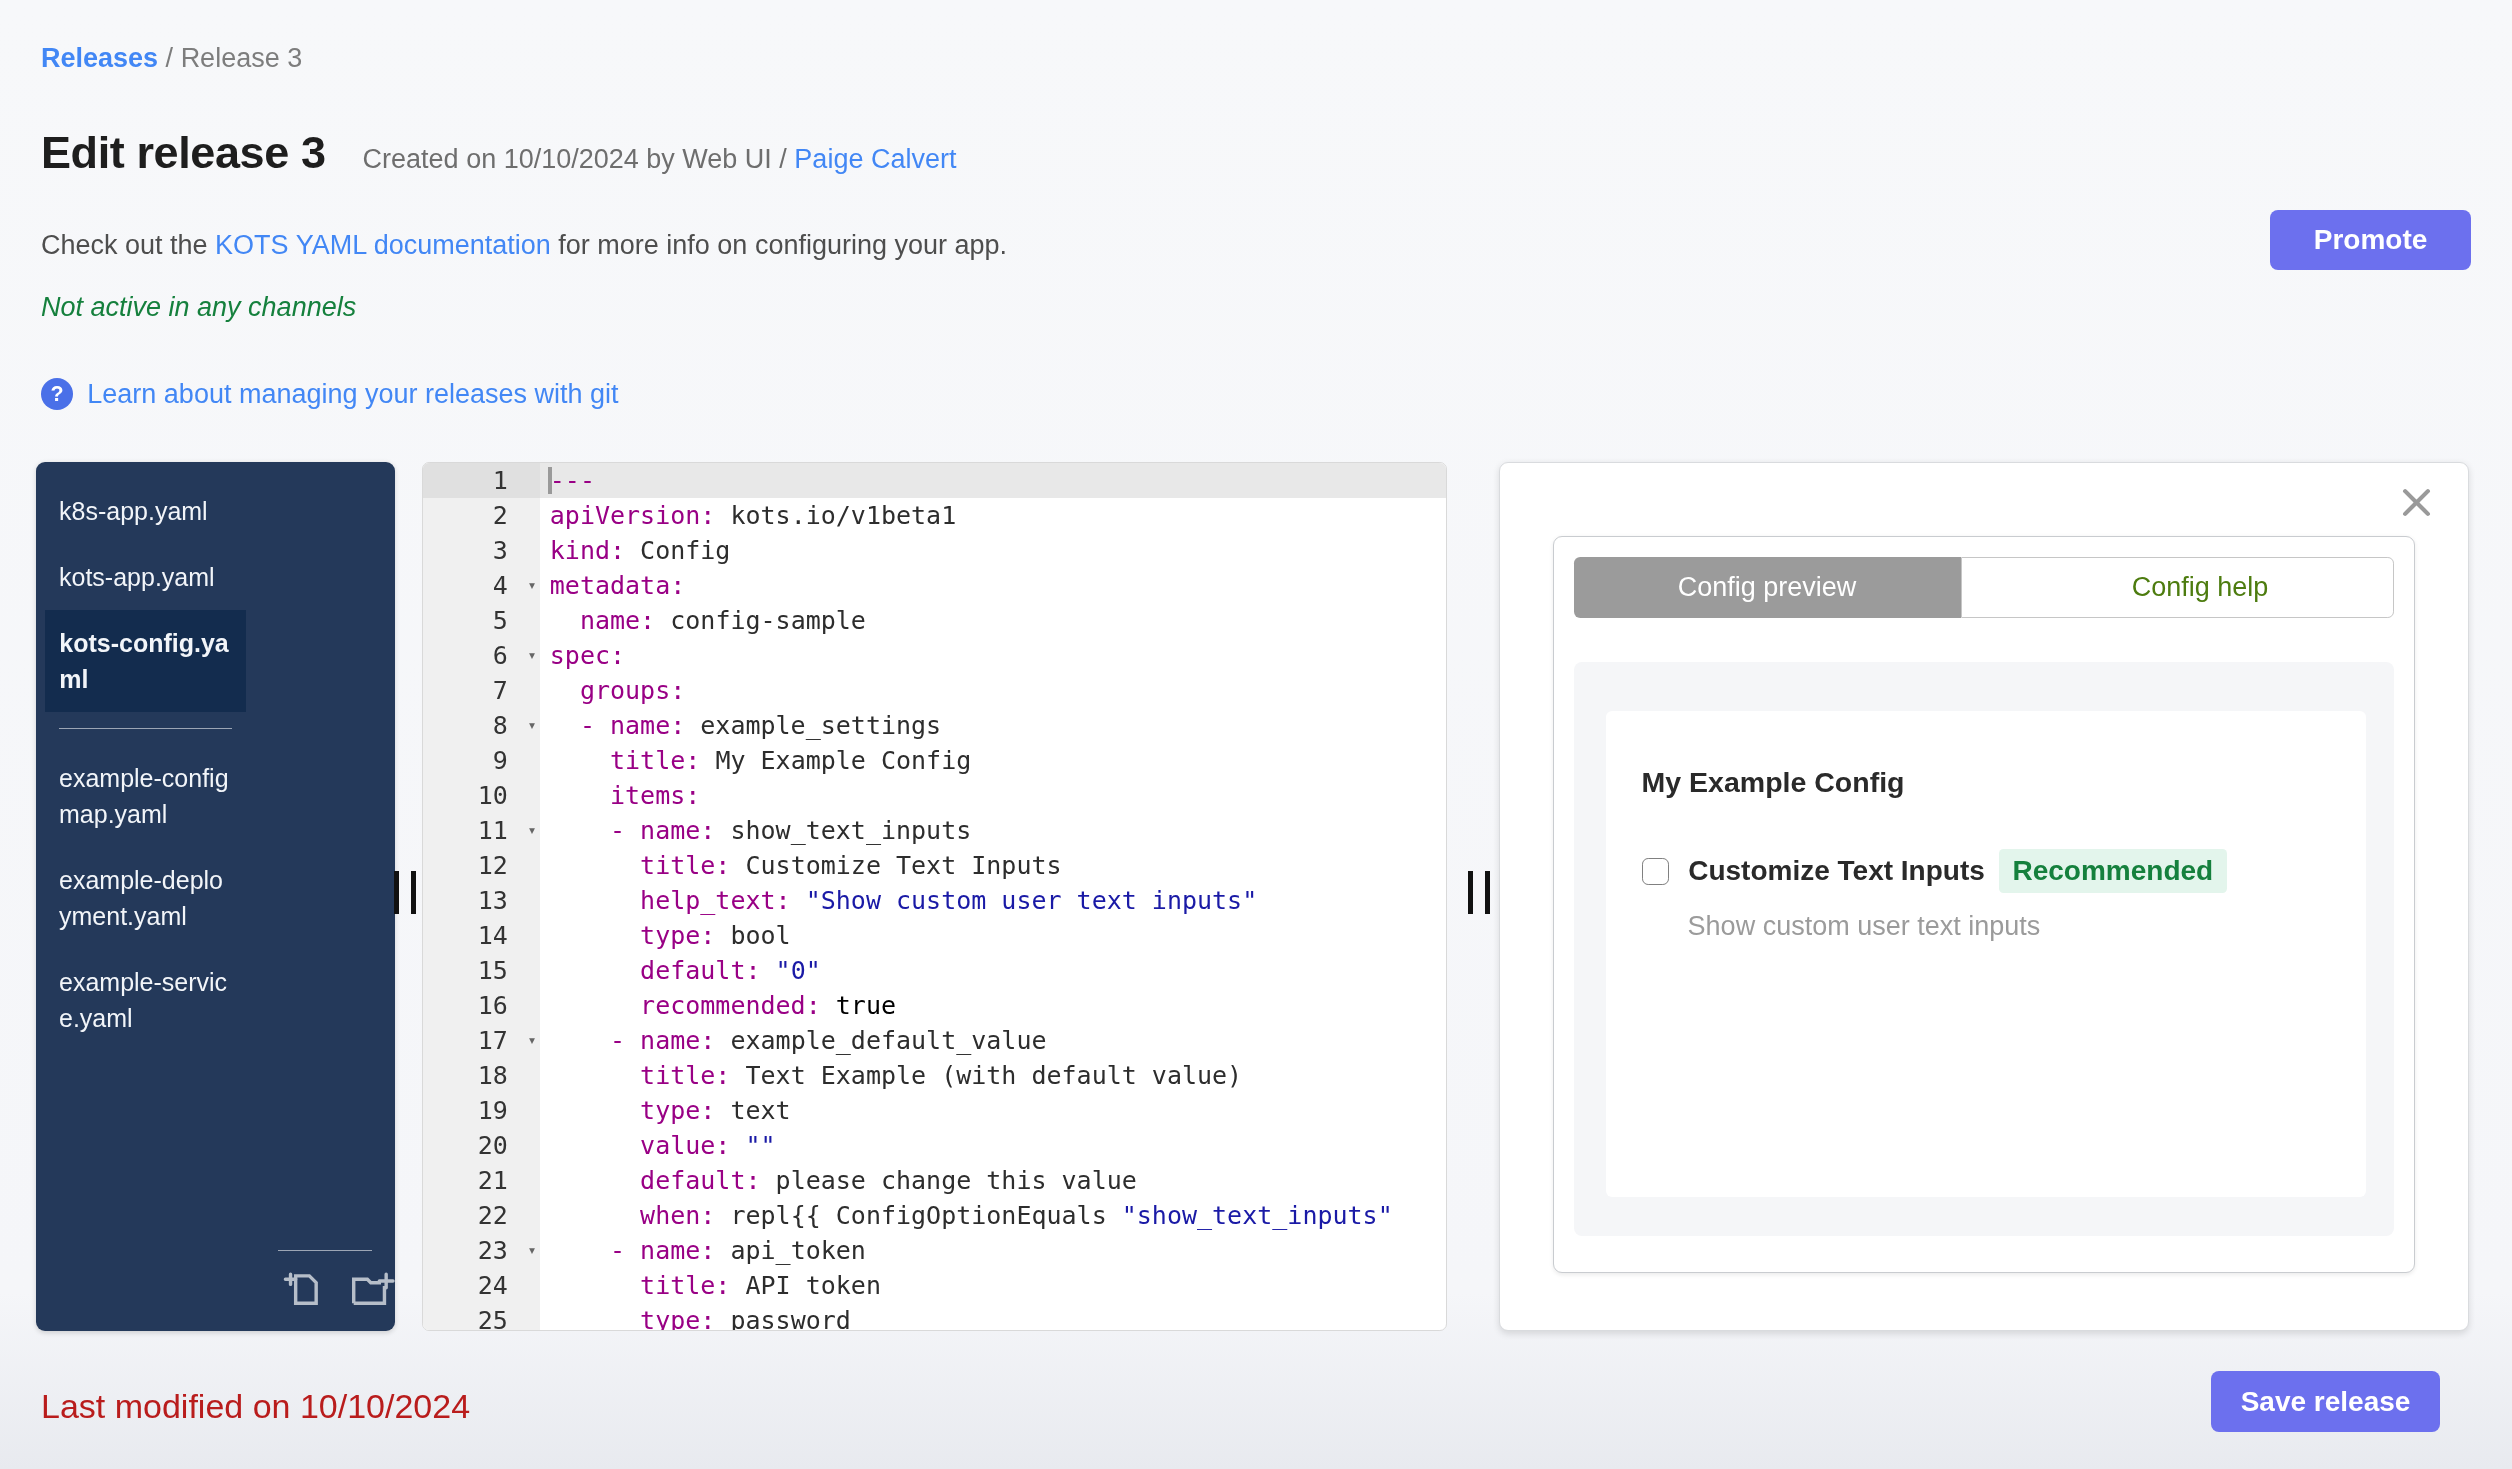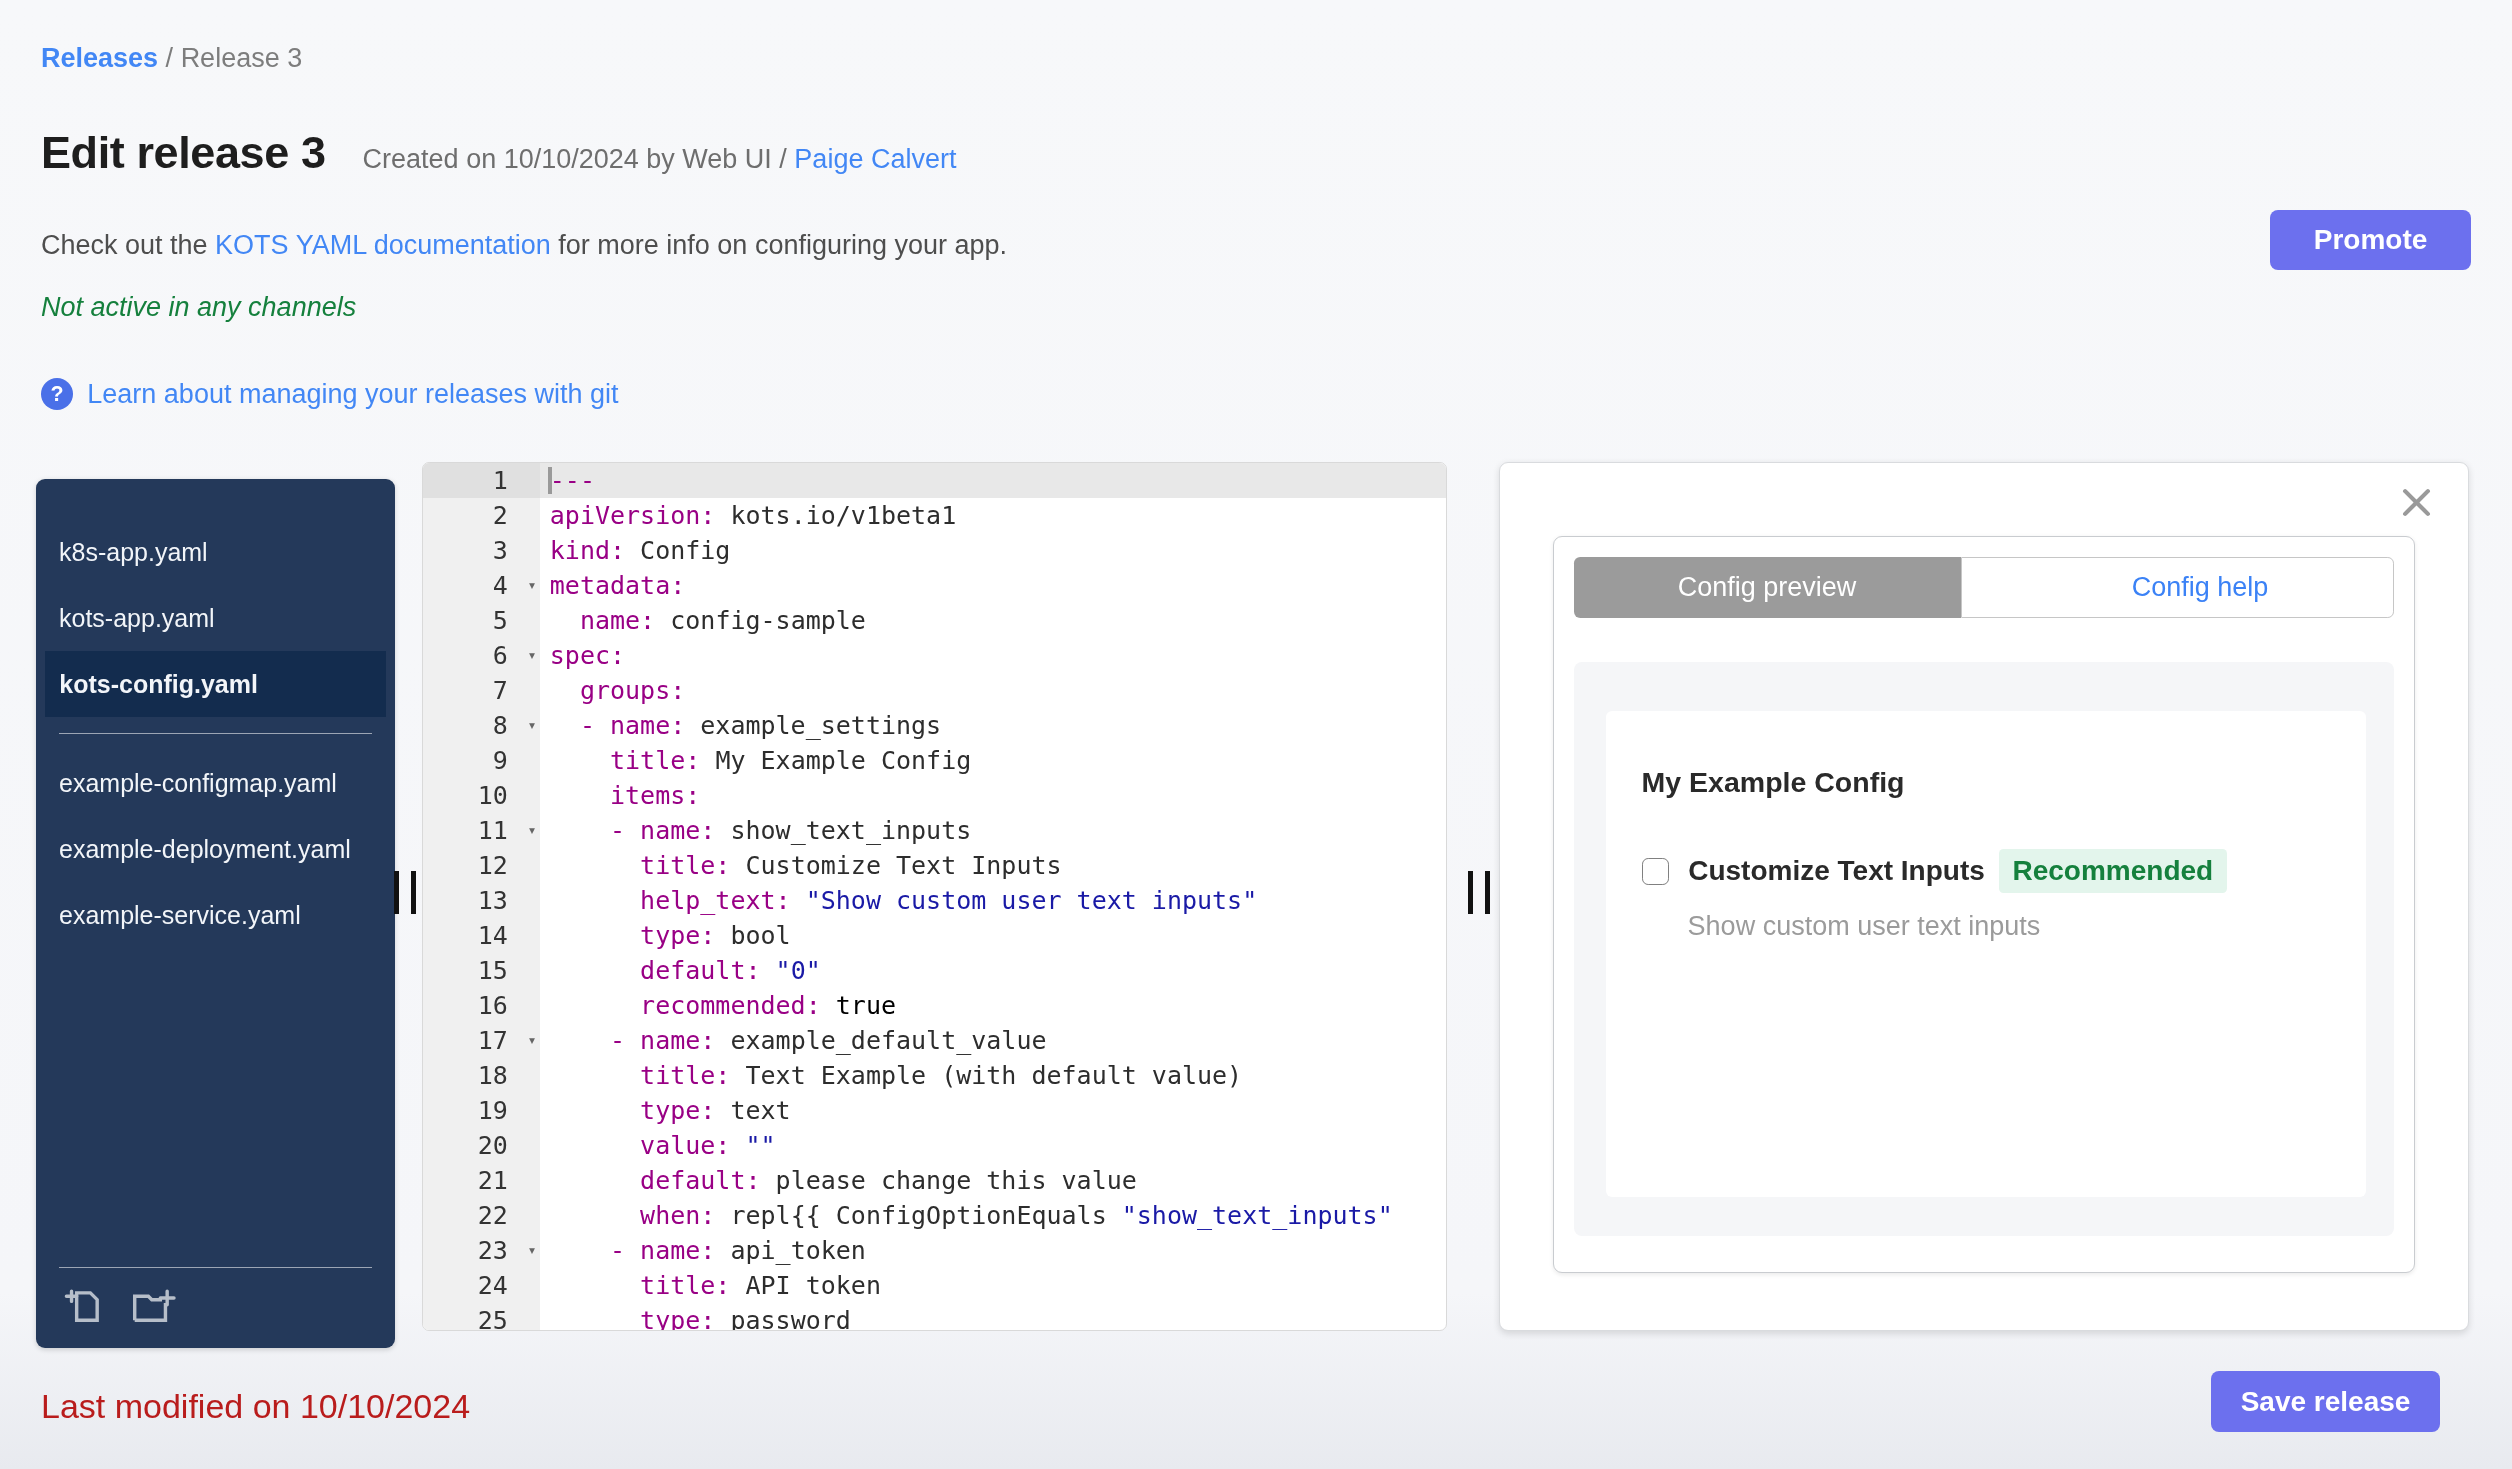--- a/index.html
+++ b/index.html
@@ -23,22 +23,22 @@
   .channel-status { position:absolute; left:41px; top:292px; font-size:27px; color:#15803d;font-style:italic; }
   .git-row { position:absolute; left:41px; top:378px; display:flex; align-items:center; font-size:27px; }
   .q-icon { width:32px; height:32px; border-radius:50%; background:#4a70e8; color:#fff;
             display:flex; align-items:center; justify-content:center; font-size:21.4px; font-weight:bold; margin-right:14.3px; }
   .btn { background:#6c70ee; color:#fff; font-weight:bold; border:none; border-radius:8px;
          cursor:pointer; font-family:"Liberation Sans", sans-serif; }
   .promote-btn { position:absolute; right:41px; top:210px; width:201px; height:60px; font-size:28px; }
 
   
   .sidebar { position:absolute; left:36px; top:462px; width:359px; height:869px;
-             background:#24395a; border-radius:9px; padding-top:40px;
-             display:flex; flex-direction:column; box-shadow:0 1.8px 5.3px rgba(0,0,0,.15);margin-top:17px; }
+             background:#24395a; border-radius:9px; padding-top:16px;
+             display:flex; box-shadow:0 1.8px 5.3px rgba(0,0,0,.15); }
   .file-item { color:#f2f5f9; font-size:25px; line-height:36px; padding:15px 23px; cursor:pointer; word-break:break-all; }
   .file-item.selected { background:#132c4e; font-weight:bold; margin:0 9px; padding:15px 14.3px; }
   .side-divider { height:0.9px; background:rgba(255,255,255,.55); margin:16px 23px; }
   .sidebar-bottom { margin-top:auto; padding:0 0 21.4px 0; }
   .sidebar-bottom .side-divider { margin-bottom:18px; }
   .icon-row { display:flex; gap:27px; padding-left:27px; }
   .icon-row svg { cursor:pointer; }
 
   .drag-handle { position:absolute; width:30px; height:43px; display:flex; gap:11.6px; cursor:col-resize; }
   .drag-handle span { width:5.3px; height:43px; background:#111; }
@@ -67,21 +67,21 @@
   .panel { position:absolute; left:1499px; top:462px; width:970px; height:869px;
            background:#fff; border:0.9px solid #d9dbde; border-radius:9px;
            box-shadow:0 2.7px 7.1px rgba(0,0,0,.12); }
   .close-x { position:absolute; top:19.6px; right:32px; width:39px; height:39px; cursor:pointer; }
   .inner-card { position:absolute; left:53px; right:53px; top:73px; bottom:57px;
                 border:1.8px solid #c9ccd0; border-radius:9px; background:#fff;
                 box-shadow:0 1.8px 4.5px rgba(0,0,0,.08); }
   .tab-bar { display:flex; margin:19.6px; height:61px; }
   .tab { flex:1; display:flex; align-items:center; justify-content:center; font-size:27px; cursor:pointer; }
   .tab.active { background:#9b9b9b; color:#fff; border-radius:6.2px 0 0 6.2px; }
-  .tab.inactive { background:#fff; color:#3b82f6; border:1.8px solid #c6c6c6; border-radius:0 6.2px 6.2px 0;padding-left:45px; }
+  .tab.inactive { background:#fff; color:#4d7c0f; border:1.8px solid #c6c6c6; border-radius:0 6.2px 6.2px 0;padding-left:45px; }
   .preview-area { position:absolute; left:19.6px; right:19.6px; top:125px; height:574px;
                   background:#f5f6f8; border-radius:8px; }
   .config-card { position:absolute; left:32px; right:28.5px; top:49px; height:486px;
                  background:#fff; border-radius:6.2px; padding:55px 36px 0 36px; }
   .config-title { font-size:28.5px; font-weight:bold; color:#2a2a2a; }
   .cfg-row { display:flex; align-items:center; margin-top:50px; }
   .checkbox { width:27px; height:27px; border:1.8px solid #808080; border-radius:6.2px; background:#fff; cursor:pointer; }
   .cfg-label { font-size:28px; font-weight:bold; color:#2a2a2a; margin-left:19.6px; }
   .badge { margin-left:14.3px; background:#e3f5ec; color:#15803d; font-size:28px; font-weight:bold;
            padding:6.2px 13.4px; border-radius:4.5px; }

